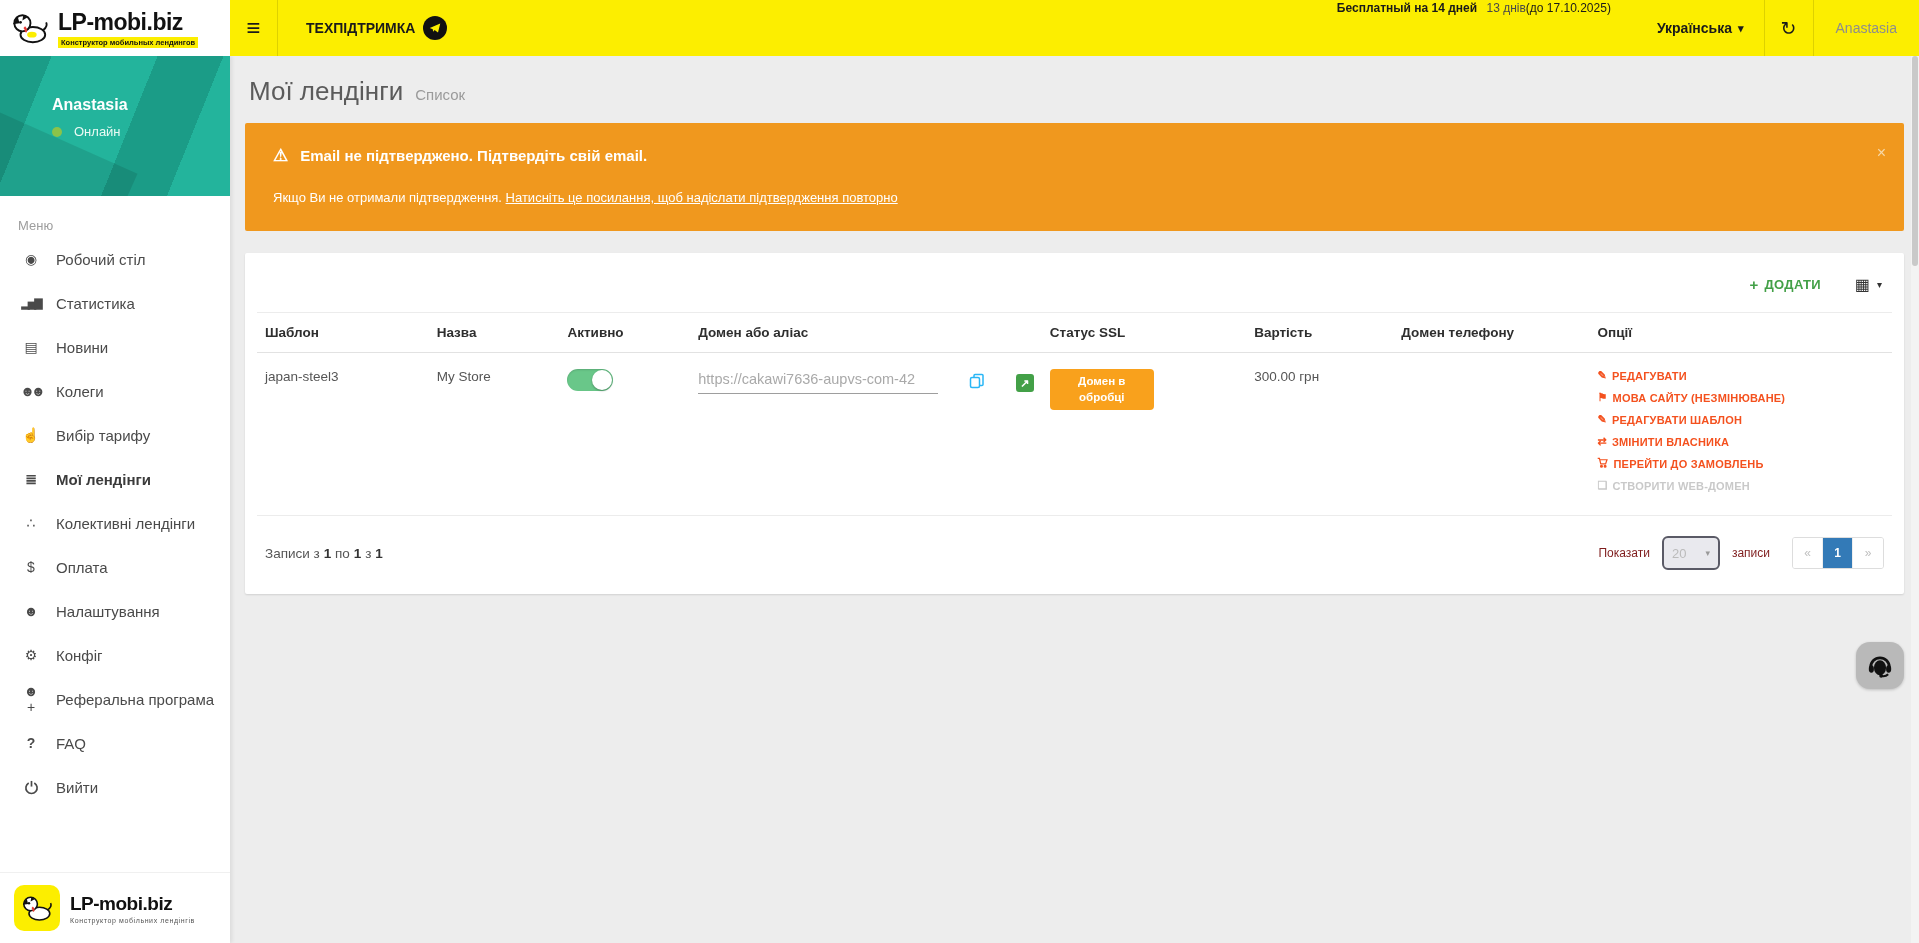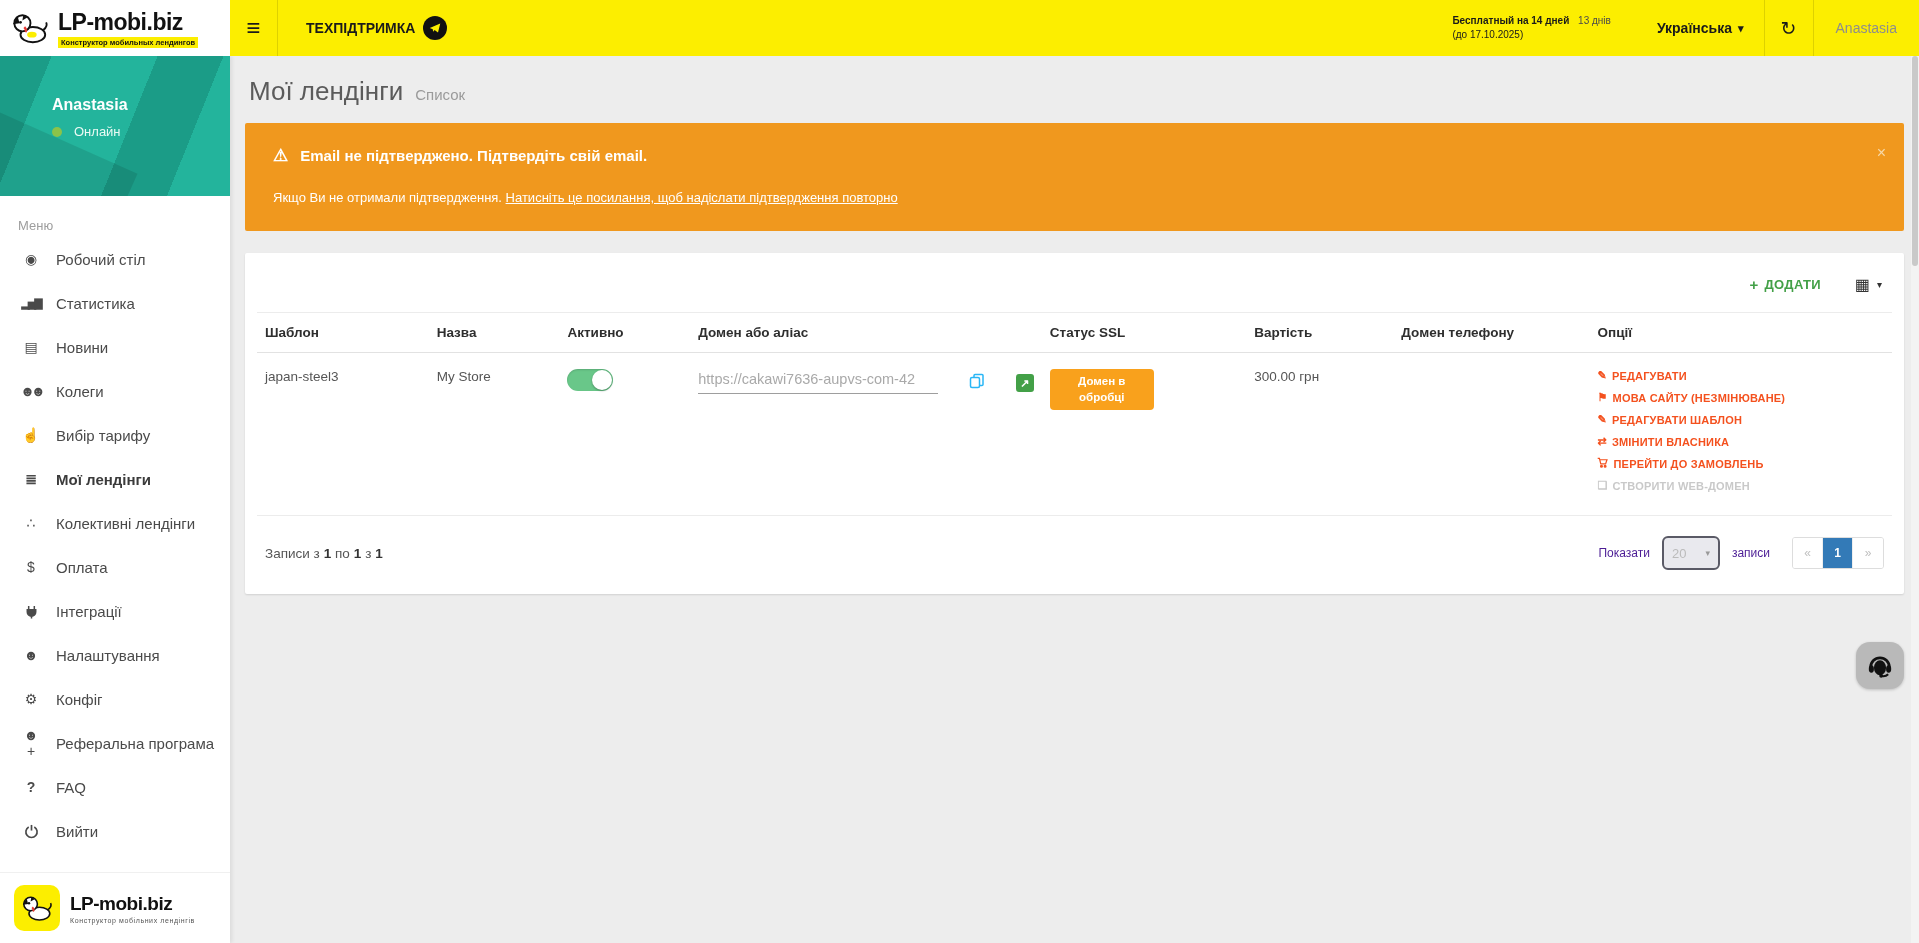--- a/index.html
+++ b/index.html
@@ -11,21 +11,21 @@
   .logo-area { width:230px; height:56px; background:#fff; display:flex; align-items:center; padding-left:10px; gap:8px; }
   .logo-text-block { display:flex; flex-direction:column; }
   .logo-title { font-size:23px; font-weight:bold; color:#111; letter-spacing:-0.5px; }
   .logo-sub { font-size:7.5px; font-weight:bold; color:#111; background:#fcee00; padding:1px 3px; margin-top:1px; }
   .yellowbar { flex:1; background:#fcee00; display:flex; align-items:stretch; }
   .burger-btn { width:48px; display:flex; align-items:center; justify-content:center; font-size:24px; color:#1a1a1a; border-right:1px solid rgba(0,0,0,0.12); cursor:pointer; }
   .support { display:flex; align-items:center; gap:8px; padding:0 28px; font-size:14px; font-weight:bold; color:#1a1a1a; cursor:pointer; }
   .tg-badge { width:24px; height:24px; border-radius:50%; background:#111; display:flex; align-items:center; justify-content:center; }
   .tg-badge svg { width:12px; height:12px; }
   .ybar-right { margin-left:auto; display:flex; align-items:stretch; }
-  .trial { display:flex; flex-direction:column; justify-content:center; padding:0 26px; font-size:10px; color:#1a1a1a; line-height:1.45; }
+  .trial { display:flex; flex-direction:row; justify-content:flex-start; padding:0 26px; font-size:12px; color:#1a1a1a; line-height:1.45; }
   .trial-l1 .b { font-weight:bold; }
   .trial-l1 .d { color:#4a4a4a; margin-left:6px; }
   .lang-sel { display:flex; align-items:center; gap:6px; padding:0 20px; font-size:14px; font-weight:bold; color:#1a1a1a; cursor:pointer; }
   .lang-sel .caret { font-size:11px; }
   .refresh-btn { width:50px; display:flex; align-items:center; justify-content:center; font-size:19px; color:#1a1a1a; border-left:1px solid rgba(0,0,0,0.12); border-right:1px solid rgba(0,0,0,0.12); cursor:pointer; }
   .user-btn { display:flex; align-items:center; padding:0 22px; font-size:14px; color:#8d8d8d; cursor:pointer; }
 
   
   .sidebar { position:absolute; top:56px; left:0; width:230px; height:887px; background:#fff; box-shadow:2px 0 4px rgba(0,0,0,0.08); z-index:20; }
   .user-panel { height:140px; padding:40px 0 0 52px; color:#fff; position:relative; overflow:hidden;
@@ -89,21 +89,21 @@
   .opt-link { display:flex; align-items:center; gap:5px; color:#f4511e; font-size:11px; font-weight:bold; letter-spacing:0.2px; cursor:pointer; text-decoration:none; }
   .opt-link .oi { font-size:11px; }
   .opt-link .oi svg { width:11px; height:11px; }
   .opt-link.disabled { color:#c9c9c9; cursor:default; }
 
   .table-footer { display:flex; align-items:center; justify-content:space-between; padding:20px 8px 14px 8px; }
   .records { font-size:13.5px; color:#555; }
   .records b { font-weight:bold; color:#333; }
   .records span { margin-right:4px; }
   .tf-right { display:flex; align-items:center; gap:12px; }
-  .show-label, .records-label { font-size:12px; color:#4c1d95; }
+  .show-label, .records-label { font-size:12px; color:#7f1d1d; }
   .size-select { width:58px; height:34px; background:#e9e9ee; border:2px solid #5a5a66; border-radius:6px; display:flex; align-items:center; justify-content:space-between; padding:0 8px; color:#bbb; font-size:13px; cursor:pointer; }
   .size-select .caret { font-size:9px; color:#999; }
   .pager { display:flex; border:1px solid #ddd; border-radius:3px; overflow:hidden; margin-left:10px; }
   .pg { min-width:30px; height:30px; display:flex; align-items:center; justify-content:center; font-size:12px; color:#c0c0c0; background:#fff; cursor:pointer; border-right:1px solid #eee; }
   .pg:last-child { border-right:none; }
   .pg.active { background:#337ab7; color:#fff; font-weight:bold; }
 
   .chat-fab { position:absolute; right:15px; bottom:17px; width:48px; height:47px; background:#b9b9b9; border-radius:14px; display:flex; align-items:center; justify-content:center; cursor:pointer; box-shadow:0 1px 3px rgba(0,0,0,0.2); }
   .chat-fab svg { width:28px; height:28px; }
 
@@ -200,30 +200,20 @@
         <span class="mi">≣</span>
         <span>Мої лендінги</span>
       </li>
       <li class="menu-item">
         <span class="mi">∴</span>
         <span>Колективні лендінги</span>
       </li>
       <li class="menu-item">
         <span class="mi">$</span>
         <span>Оплата</span>
-      </li>
-      <li class="menu-item">
-        <span class="mi">
-          <svg viewBox="0 0 16 16" fill="none" stroke="#4a4a4a" stroke-width="1.6">
-              <path d="M5 2 v4 M11 2 v4"></path>
-              <path d="M3.5 6 h9 v2.5 a4.5 4.5 0 0 1 -9 0 Z" fill="#4a4a4a"></path>
-              <path d="M8 13 v2.5"></path>
-            </svg>
-        </span>
-        <span>Інтеграції</span>
       </li>
       <li class="menu-item">
         <span class="mi">☻</span>
         <span>Налаштування</span>
       </li>
       <li class="menu-item">
         <span class="mi">⚙</span>
         <span>Конфіг</span>
       </li>
       <li class="menu-item">

